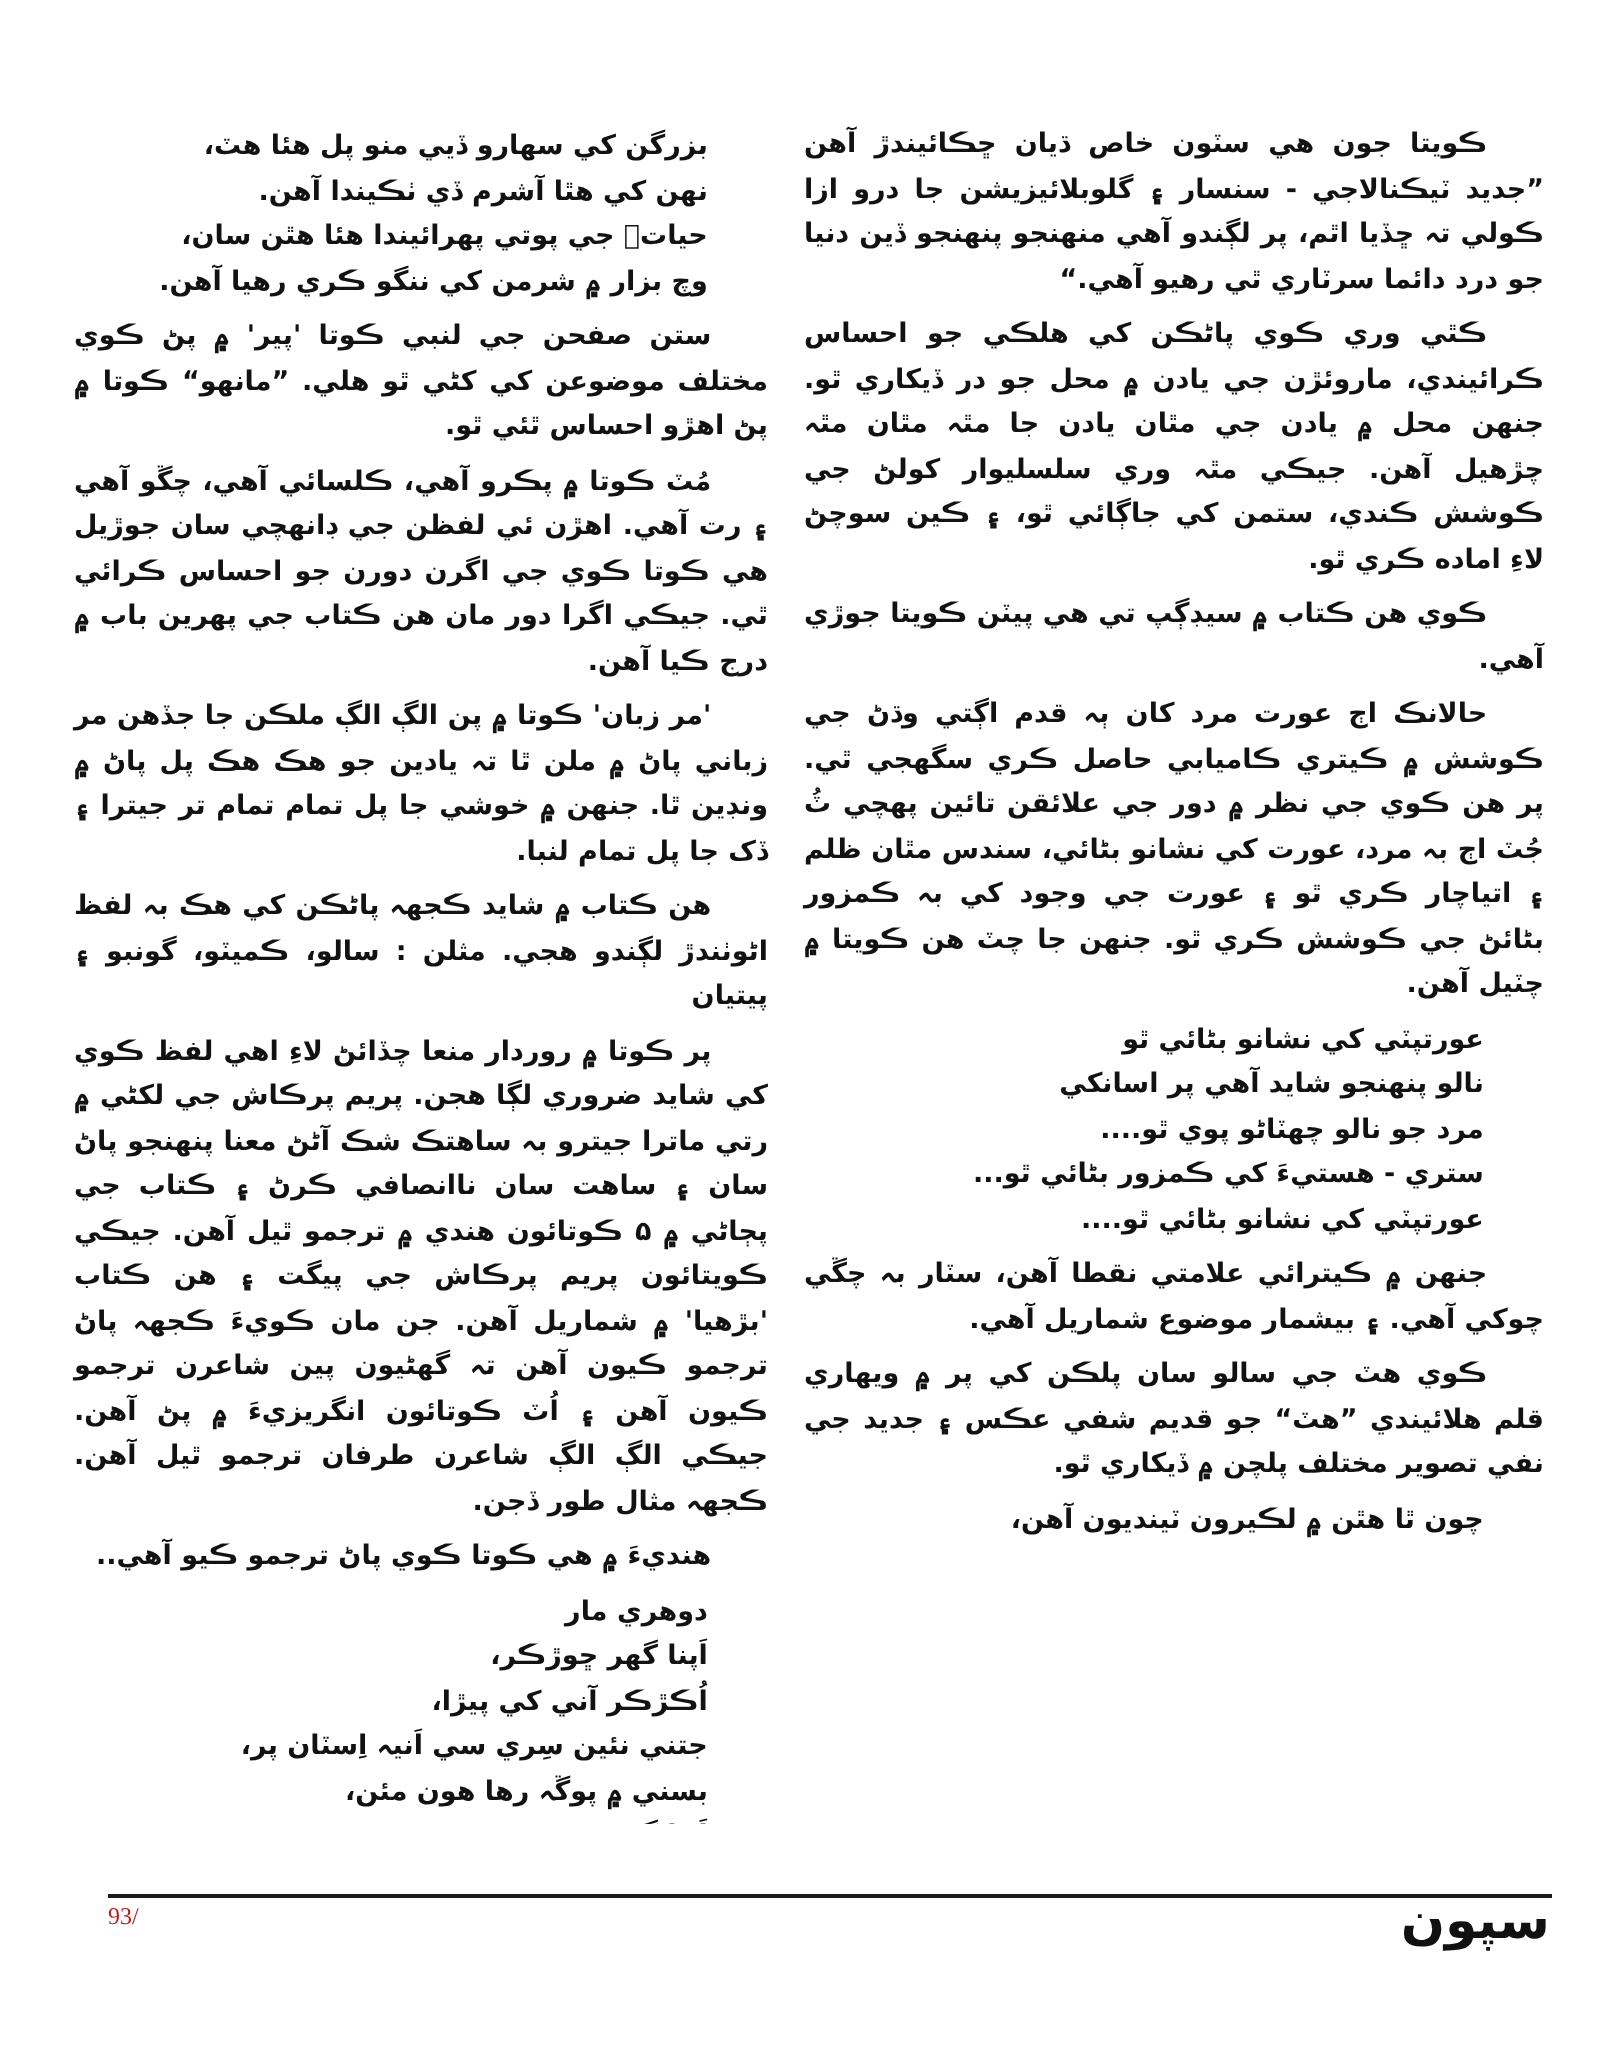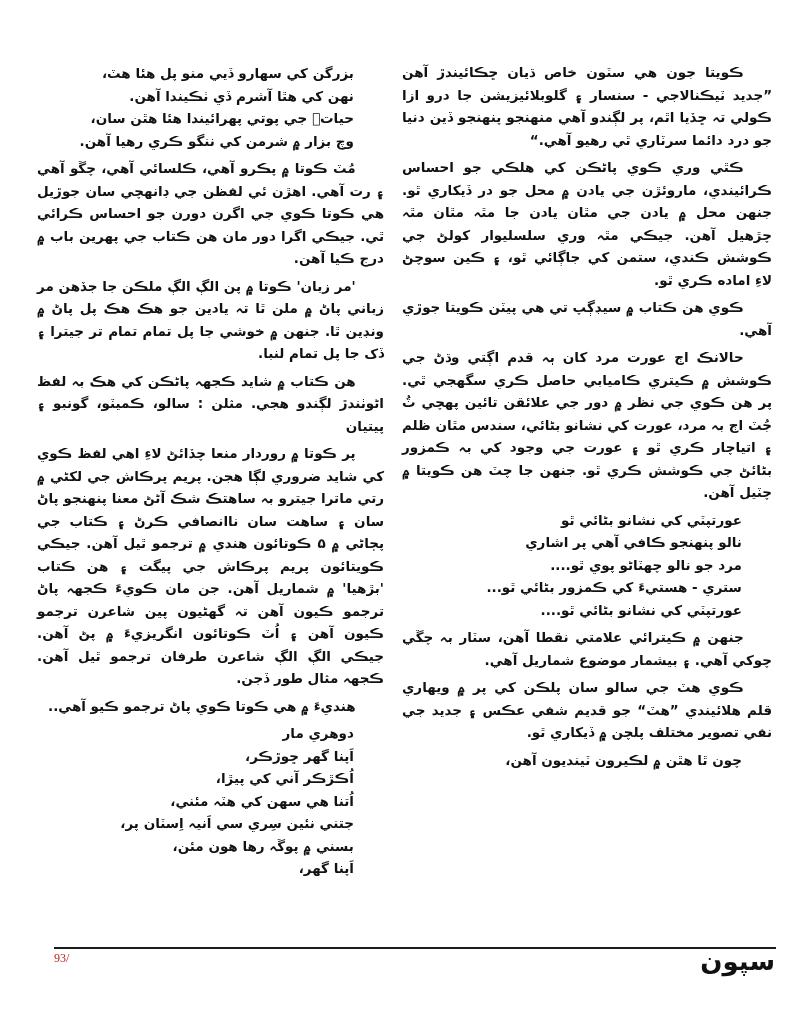--- a/index.html
+++ b/index.html
@@ -36,43 +36,43 @@
 <body>
 
 <div class="page">
 
   <div class="col col-right">
       <p class="para">ڪويتا جون هي سٽون خاص ڌيان ڇڪائيندڙ آهن ”جديد ٽيڪنالاجي - سنسار ۽ گلوبلائيزيشن جا درو ازا ڪولي تہ ڇڏيا اٿم، پر لڳندو آهي منهنجو پنهنجو ڏين دنيا جو درد دائما سرٽاري ٿي رهيو آهي.“</p>
       <p class="para">ڪٿي وري ڪوي پاڻڪن کي هلڪي جو احساس ڪرائيندي، ماروئڙن جي يادن ۾ محل جو در ڏيکاري ٿو. جنهن محل ۾ يادن جي مٿان يادن جا مٿہ مٿان مٿہ چڙهيل آهن. جيڪي مٿہ وري سلسليوار کولڻ جي ڪوشش ڪندي، ستمن کي جاڳائي ٿو، ۽ ڪين سوچڻ لاءِ اماده ڪري ٿو.</p>
       <p class="para">ڪوي هن ڪتاب ۾ سيڊڳپ تي هي پيٽن ڪويتا جوڙي آهي.</p>
       <p class="para">حالانڪ اڄ عورت مرد کان ٻہ قدم اڳتي وڌڻ جي ڪوشش ۾ ڪيتري ڪاميابي حاصل ڪري سگهجي ٿي. پر هن ڪوي جي نظر ۾ دور جي علائقن تائين پهچي ٽُ جُٽ اڄ بہ مرد، عورت کي نشانو بڻائي، سندس مٿان ظلم ۽ اتياچار ڪري ٿو ۽ عورت جي وجود کي بہ ڪمزور بڻائڻ جي ڪوشش ڪري ٿو. جنهن جا چٽ هن ڪويتا ۾ چٽيل آهن.</p>
       <div class="verse-line">عورتپٽي کي نشانو بڻائي ٿو</div>
-      <div class="verse-line">نالو پنهنجو ڪافي آهي پر اشاري</div>
+      <div class="verse-line">نالو پنهنجو شايد آهي پر اسانکي</div>
       <div class="verse-line">مرد جو نالو چهٽاڻو پوي ٿو....</div>
       <div class="verse-line">ستري - هستيءَ کي ڪمزور بڻائي ٿو...</div>
       <div class="verse-line">عورتپٽي کي نشانو بڻائي ٿو....</div>
       <p class="para">جنهن ۾ ڪيترائي علامتي نقطا آهن، سٽار بہ چڱي چوکي آهي. ۽ بيشمار موضوع شماريل آهي.</p>
       <p class="para">ڪوي هٽ جي سالو سان پلڪن کي پر ۾ ويهاري قلم هلائيندي ”هٽ“ جو قديم شفي عڪس ۽ جديد جي نفي تصوير مختلف پلچن ۾ ڏيکاري ٿو.</p>
       <div class="verse-line">چون ٿا هٿن ۾ لڪيرون ٽينديون آهن،</div>
     </div>
 
   <div class="col col-left">
       <div class="verse-line">بزرگن کي سهارو ڏيي منو پل هئا هٽ،</div>
       <div class="verse-line">نهن کي هٿا آشرم ڏي ٺڪيندا آهن.</div>
       <div class="verse-line">حياتۡ جي پوتي پهرائيندا هئا هٿن سان،</div>
       <div class="verse-line">وچ بزار ۾ شرمن کي ننگو ڪري رهيا آهن.</div>
+      <p class="para">ستن صفحن جي لنبي ڪوتا 'پير' ۾ پڻ ڪوي مختلف موضوعن کي کڻي ٿو هلي. ”مانهو“ ڪوتا ۾ پڻ اهڙو احساس ٿئي ٿو.</p>
       <p class="para">مُٽ ڪوتا ۾ پڪرو آهي، ڪلسائي آهي، چڱو آهي ۽ رت آهي. اهڙن ئي لفظن جي ڊانهچي سان جوڙيل هي ڪوتا ڪوي جي اگرن دورن جو احساس ڪرائي ٿي. جيڪي اگرا دور مان هن ڪتاب جي پهرين باب ۾ درج ڪيا آهن.</p>
       <p class="para">'مر زبان' ڪوتا ۾ پن الڳ الڳ ملڪن جا جڏهن مر زباني پاڻ ۾ ملن ٿا تہ يادين جو هڪ هڪ پل پاڻ ۾ ونڊين ٿا. جنهن ۾ خوشي جا پل تمام تمام تر جيترا ۽ ڏک جا پل تمام لنبا.</p>
       <p class="para">هن ڪتاب ۾ شايد ڪجهہ پاڻڪن کي هڪ بہ لفظ اڻوٺندڙ لڳندو هجي. مثلن : سالو، ڪميٽو، گونبو ۽ پيتيان</p>
       <p class="para">پر ڪوتا ۾ روردار منعا چڏائڻ لاءِ اهي لفظ ڪوي کي شايد ضروري لڳا هجن. پريم پرڪاش جي لکڻي ۾ رتي ماترا جيترو بہ ساهتڪ شڪ آڻڻ معنا پنهنجو پاڻ سان ۽ ساهت سان ناانصافي ڪرڻ ۽ ڪتاب جي پڄاڻي ۾ ۵ ڪوتائون هندي ۾ ترجمو ٿيل آهن. جيڪي ڪويتائون پريم پرڪاش جي پيگت ۽ هن ڪتاب 'بڙهيا' ۾ شماريل آهن. جن مان ڪويءَ ڪجهہ پاڻ ترجمو ڪيون آهن تہ گهڻيون پين شاعرن ترجمو ڪيون آهن ۽ اُٽ ڪوتائون انگريزيءَ ۾ پڻ آهن. جيڪي الڳ الڳ شاعرن طرفان ترجمو ٿيل آهن. ڪجهہ مثال طور ڏجن.</p>
       <p class="para">هنديءَ ۾ هي ڪوتا ڪوي پاڻ ترجمو ڪيو آهي..</p>
       <div class="verse-line">دوهري مار</div>
       <div class="verse-line">اَپنا گهر ڇوڙڪر،</div>
       <div class="verse-line">اُڪڙڪر آني کي پيڙا،</div>
-      <div class="verse-line">اُتنا هي سهن کي هٽہ مئني،</div>
       <div class="verse-line">جتني نئين سِري سي اَنيہ اِسٽان پر،</div>
       <div class="verse-line">بسني ۾ پوڱہ رها هون مئن،</div>
       <div class="verse-line">اَپنا گهر،</div>
     </div>
 
   <div class="footer-rule"></div>
 
   <div class="page-number">93/</div>
 
   <div class="magazine-title">سپون</div>

